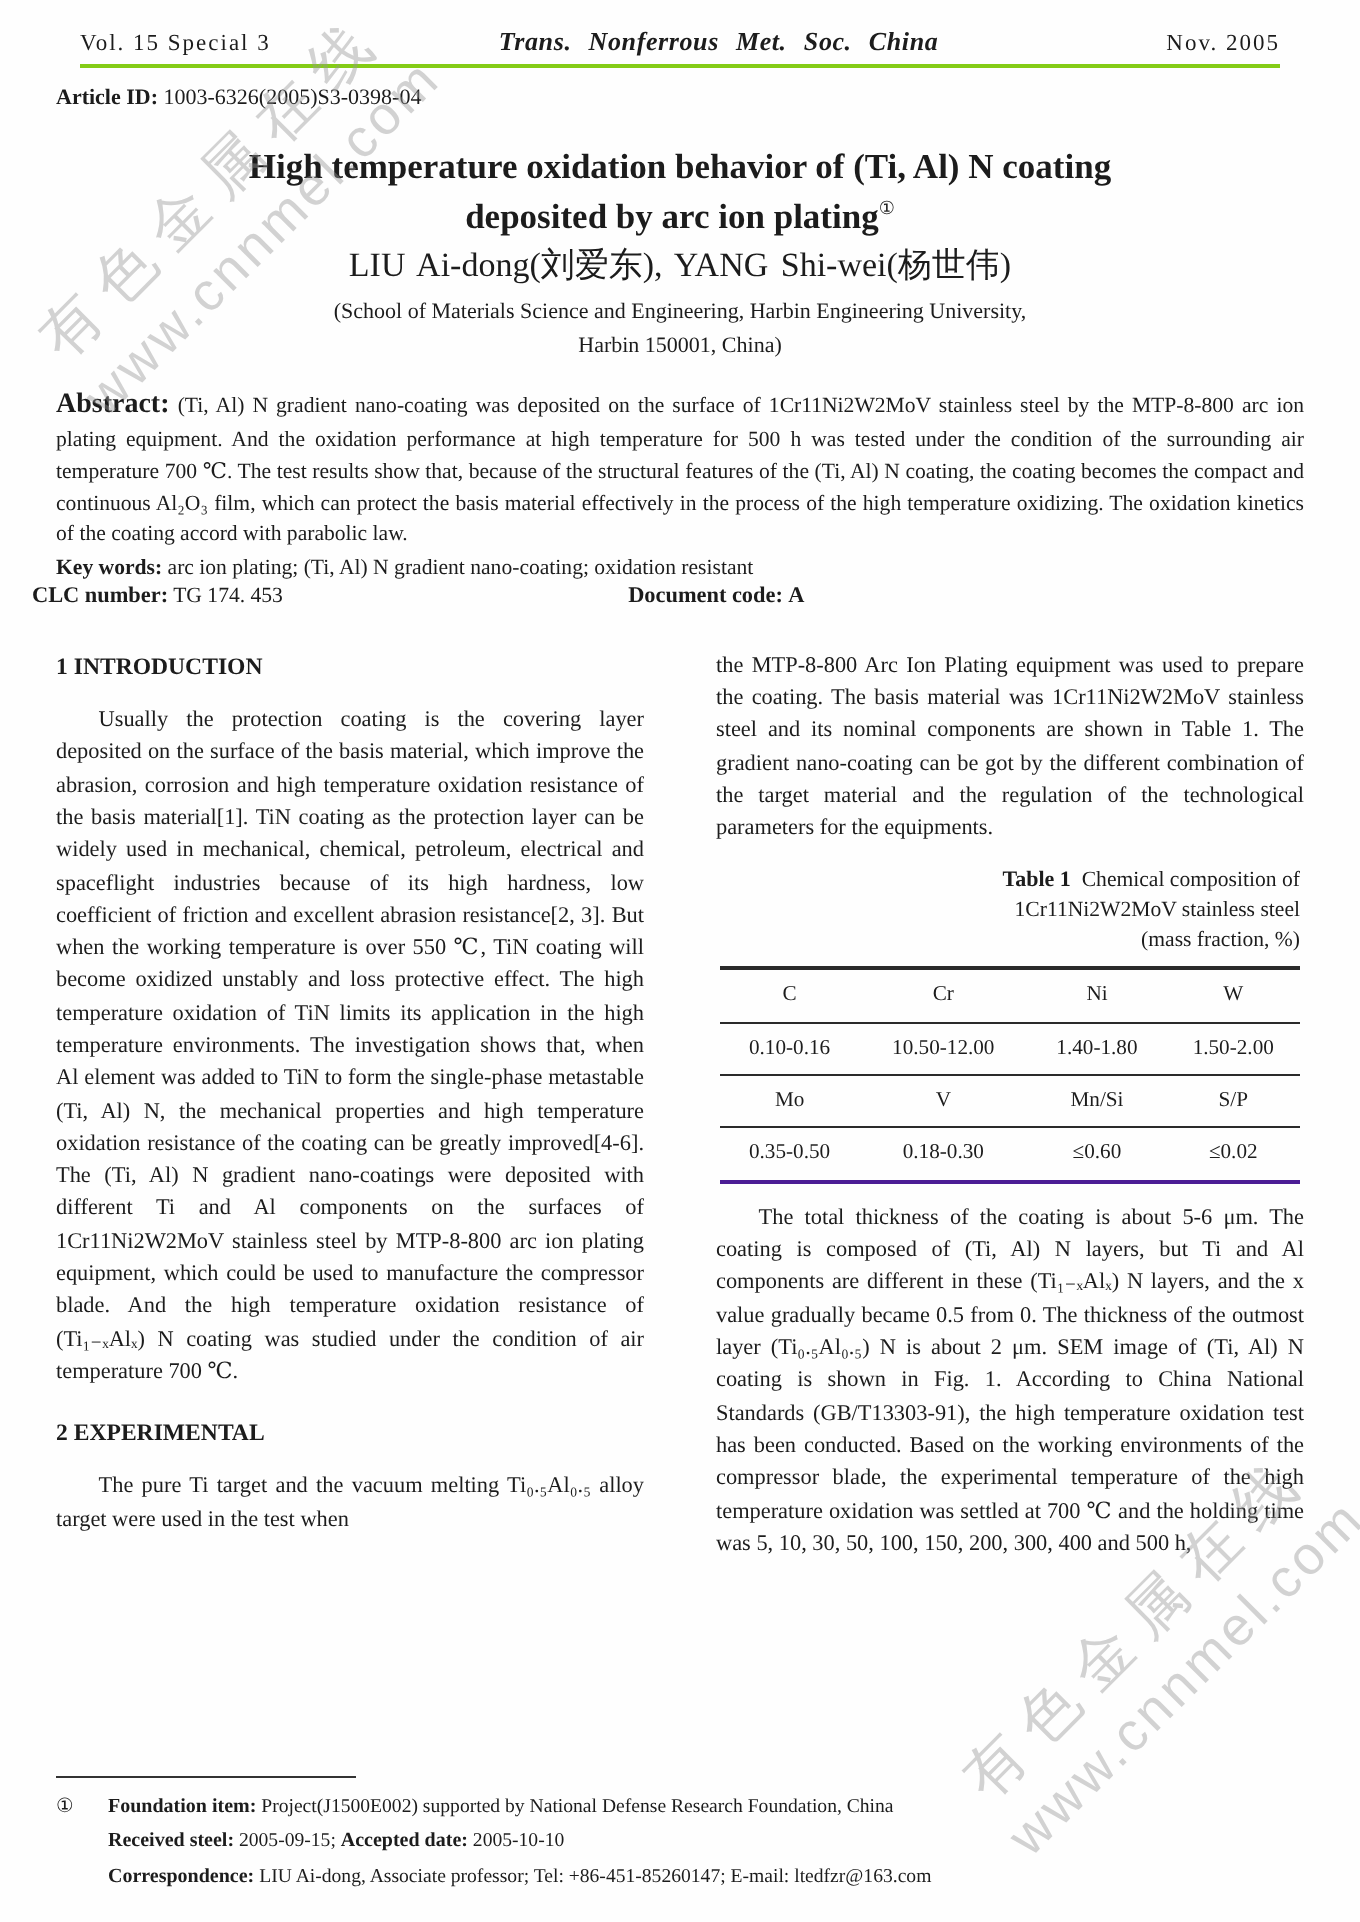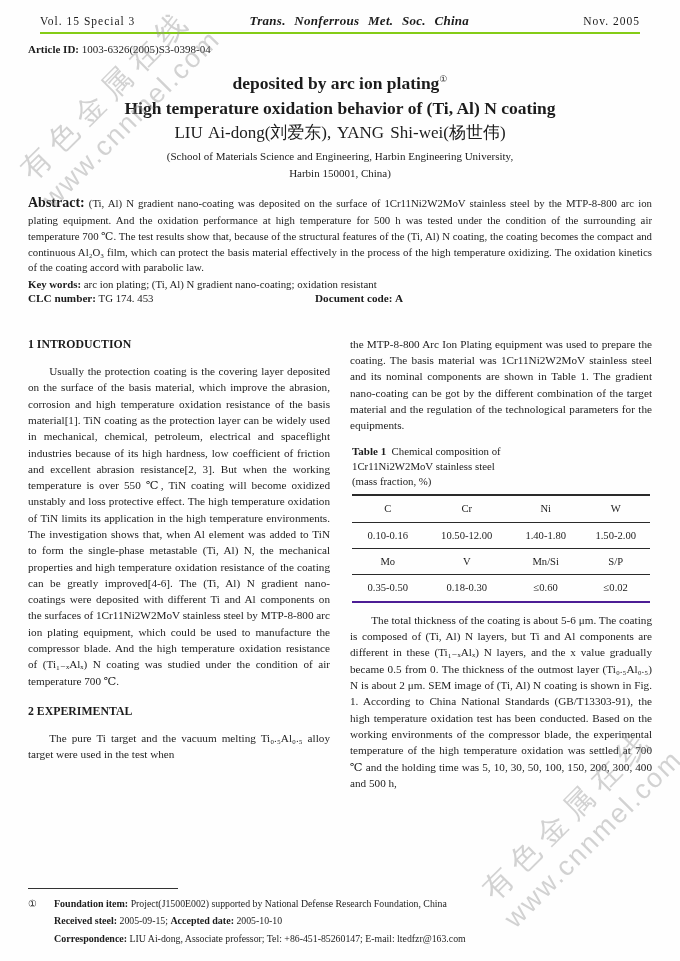--- a/index.html
+++ b/index.html
@@ -19,33 +19,33 @@
   .article-id b{font-size:11px;}
   
   .title{margin:16px 40px 0;text-align:center;font-size:17.5px;font-weight:bold;line-height:1.4;}
   .title sup{font-size:9px;font-weight:normal;}
   .authors{margin-top:1px;text-align:center;font-size:17px;word-spacing:2px;}
   .affil{margin-top:4px;text-align:center;font-size:11px;line-height:1.5;}
   
   .absblock{margin:12px 28px 0;font-size:10.8px;line-height:1.45;text-align:justify;}
   .absblock b{font-size:14px;}
   .kwrow{margin:2px 28px 0;font-size:10.8px;}
-  .clcrow{margin:2px 28px 0;font-size:10.8px;display:flex;}
+  .clcrow{margin:2px 16px 0;font-size:10.8px;display:flex;}
   .clcrow .left{width:46%;}
   .clcrow b{font-size:11.2px;}
   
-  .columns{display:flex;gap:20px;margin:32px 28px 0;height:548px;}
+  .columns{display:flex;gap:36px;margin:21px 28px 0;height:548px;}
   .col{flex:1;font-size:11.2px;line-height:1.455;text-align:justify;}
   .sec-head{font-weight:bold;font-size:11.8px;margin:0 0 10px;text-align:left;}
   .sec-head.later{margin-top:14px;}
   .para{margin:0;text-indent:1.9em;}
   .para.noindent{text-indent:0;}
   
   .tblwrap{margin:10px 2px 9px;}
-  .tcap{text-align:left;font-size:10.8px;line-height:1.4;margin-bottom:5px;text-indent:0;}
+  .tcap{text-align:right;font-size:10.8px;line-height:1.4;margin-bottom:5px;text-indent:0;}
   .tcap b{font-size:11px;}
   .t1{width:100%;border-collapse:collapse;font-size:10.6px;}
   .t1-row{display:grid;grid-template-columns:24% 29% 24% 23%;}
   .t1-row > div{text-align:center;padding:5px 1px;}
   .t1-top{border-top:2px solid #2a2a2a;}
   .t1-mid{border-top:1.4px solid #2a2a2a;}
   .t1-bot{border-bottom:2px solid #4c1d95;}
   
   .footnote{position:absolute;left:28px;right:28px;bottom:14px;font-size:9.8px;line-height:1.75;background:rgba(254,254,254,.92);}
   .fn-rule{width:150px;border-top:1.2px solid #333;margin-bottom:6px;}
@@ -83,22 +83,22 @@
     <span class="center">Trans.  Nonferrous  Met.  Soc.  China</span>
     <span class="side">Nov.  2005</span>
   </div>
 
   <div class="article-id">
     <b>Article ID:</b>
     <span>1003-6326(2005)S3-0398-04</span>
   </div>
 
   <div class="title">
+    <div>High temperature oxidation behavior of (Ti, Al) N coating</div>
     <div><span>deposited by arc ion plating</span><sup>①</sup></div>
-    <div>High temperature oxidation behavior of (Ti, Al) N coating</div>
   </div>
 
   <div class="authors">LIU Ai-dong(刘爱东), YANG Shi-wei(杨世伟)</div>
   <div class="affil">
     <div>(School of Materials Science and Engineering, Harbin Engineering University,</div>
     <div>Harbin 150001, China)</div>
   </div>
 
   <div class="absblock">
     <b>Abstract:</b>

